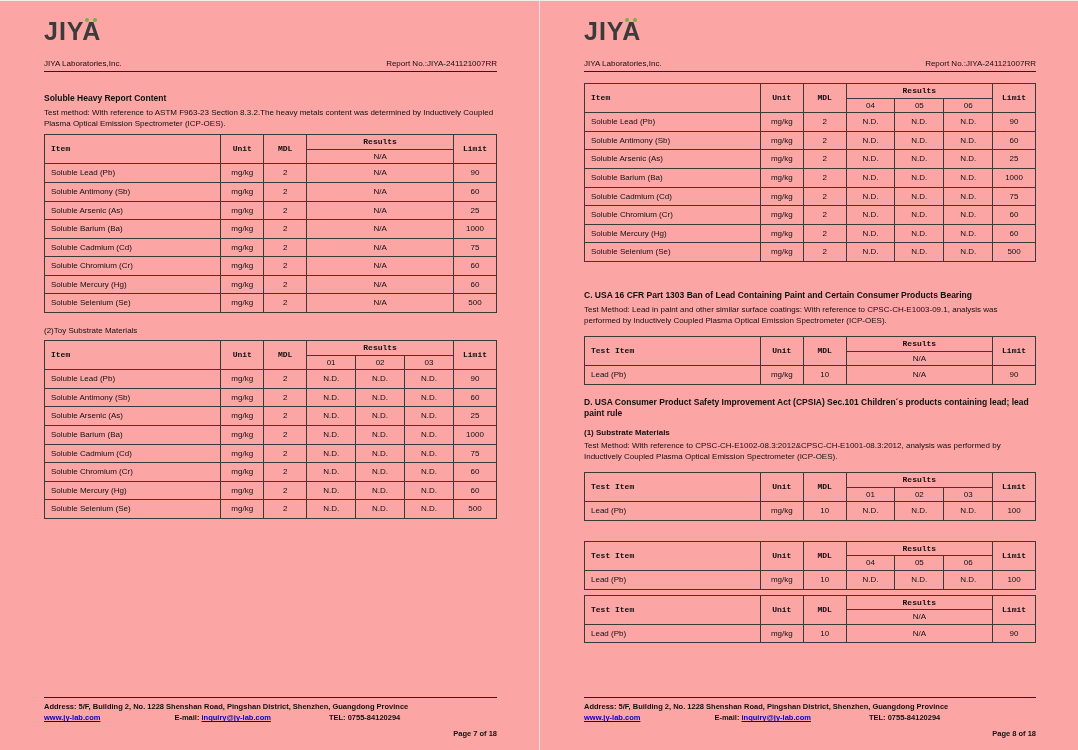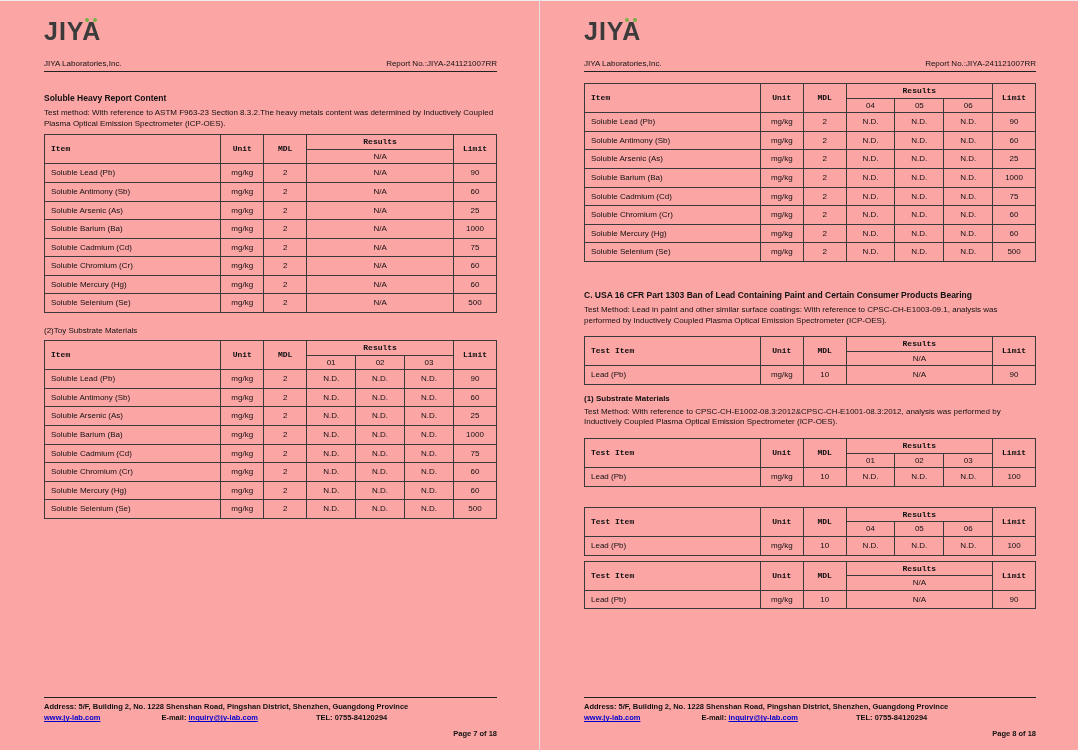--- a/index.html
+++ b/index.html
@@ -93,21 +93,21 @@
   
   .footer {
     position: absolute;
     left: 44px; right: 42px; bottom: 13px;
     font-size: 7.5px;
     line-height: 1.25;
     font-weight: bold;
   }
   .footer-rule { border-top: 1px solid #222; margin-bottom: 4px; }
   .footer-links { margin-top: 2px; display: flex; align-items: baseline; }
-  .f-email { margin-left: 21px; padding-left: 40px; }
+  .f-email { margin-left: 34px; padding-left: 40px; }
   .f-tel   { margin-left: 58px; }
   a.link { color: #0000cc; text-decoration: underline; }
   .page-label { text-align: right; margin-top: 6px; font-size: 7.5px; }
 </style>
 </head>
 <body>
 
 <div class="spread">
 
   <div class="page">
@@ -465,20 +465,21 @@
               <td class="left">Lead (Pb)</td>
               <td>mg/kg</td>
               <td>10</td>
               <td>N/A</td>
               <td>90</td>
             </tr>
           </tbody>
         </table>
       </div>
 
+    <div class="sec-title mt-d">D. USA Consumer Product Safety Improvement Act (CPSIA) Sec.101 Children´s products containing lead; lead paint rule</div>
     <div class="sub-label bold tight">(1) Substrate Materials</div>
     <div class="para">Test Method: With reference to CPSC-CH-E1002-08.3:2012&amp;CPSC-CH-E1001-08.3:2012, analysis was performed by Inductively Coupled Plasma Optical Emission Spectrometer (ICP-OES).</div>
     <div class="tbl mt-sm">
         <table class="rt">
           <colgroup>
             <col style="width:39%">
             <col style="width:9.5%">
             <col style="width:9.5%">
             <col style="width:10.833333333333334%">
             <col style="width:10.833333333333334%">

